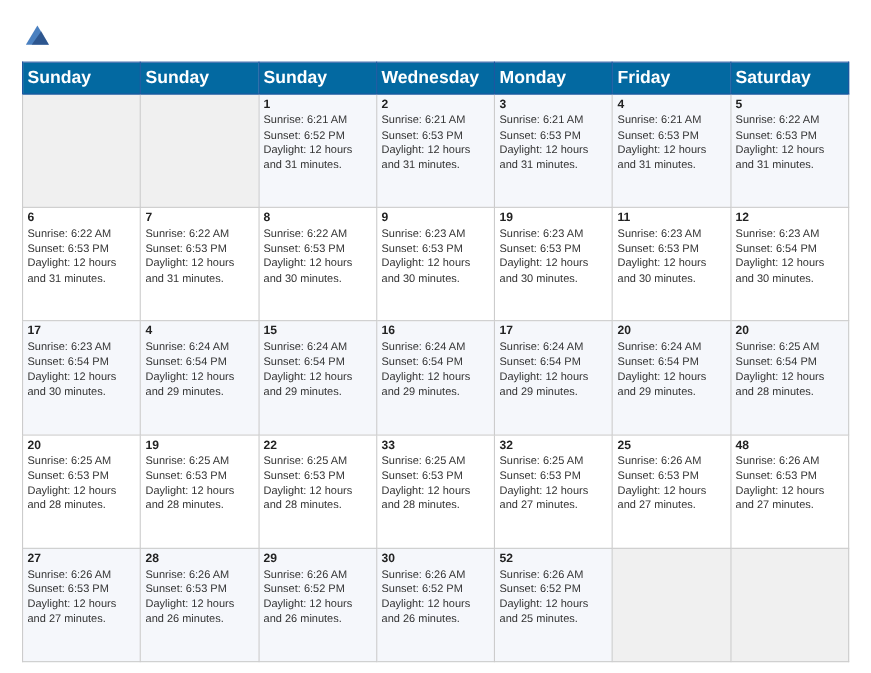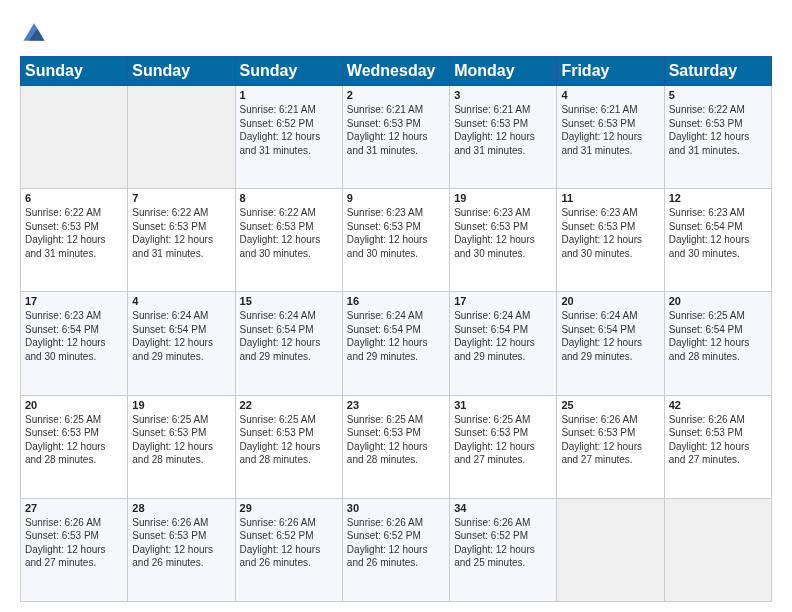--- a/index.html
+++ b/index.html
@@ -277,39 +277,39 @@
 Sunset: 6:53 PM
 Daylight: 12 hours and 28 minutes.</div>
           </td>
           <td>
             <span class="day-number">22</span>
             <div class="cell-text" style="white-space: pre-line;">Sunrise: 6:25 AM
 Sunset: 6:53 PM
 Daylight: 12 hours and 28 minutes.</div>
           </td>
           <td>
-            <span class="day-number">23</span>
-            <div class="cell-text" style="white-space: pre-line;">Sunrise: 6:25 AM
-Sunset: 6:53 PM
-Daylight: 12 hours and 28 minutes.</div>
-          </td>
-          <td>
-            <span class="day-number">31</span>
+            <span class="day-number">33</span>
+            <div class="cell-text" style="white-space: pre-line;">Sunrise: 6:25 AM
+Sunset: 6:53 PM
+Daylight: 12 hours and 28 minutes.</div>
+          </td>
+          <td>
+            <span class="day-number">32</span>
             <div class="cell-text" style="white-space: pre-line;">Sunrise: 6:25 AM
 Sunset: 6:53 PM
 Daylight: 12 hours and 27 minutes.</div>
           </td>
           <td>
             <span class="day-number">25</span>
             <div class="cell-text" style="white-space: pre-line;">Sunrise: 6:26 AM
 Sunset: 6:53 PM
 Daylight: 12 hours and 27 minutes.</div>
           </td>
           <td>
-            <span class="day-number">42</span>
+            <span class="day-number">48</span>
             <div class="cell-text" style="white-space: pre-line;">Sunrise: 6:26 AM
 Sunset: 6:53 PM
 Daylight: 12 hours and 27 minutes.</div>
           </td>
         </tr>
         <tr>
           <td>
             <span class="day-number">27</span>
             <div class="cell-text" style="white-space: pre-line;">Sunrise: 6:26 AM
 Sunset: 6:53 PM
@@ -327,21 +327,21 @@
 Sunset: 6:52 PM
 Daylight: 12 hours and 26 minutes.</div>
           </td>
           <td>
             <span class="day-number">30</span>
             <div class="cell-text" style="white-space: pre-line;">Sunrise: 6:26 AM
 Sunset: 6:52 PM
 Daylight: 12 hours and 26 minutes.</div>
           </td>
           <td>
-            <span class="day-number">34</span>
+            <span class="day-number">52</span>
             <div class="cell-text" style="white-space: pre-line;">Sunrise: 6:26 AM
 Sunset: 6:52 PM
 Daylight: 12 hours and 25 minutes.</div>
           </td>
           <td class="empty-cell"></td>
           <td class="empty-cell"></td>
         </tr>
       </tbody>
   </table>
 </div>

